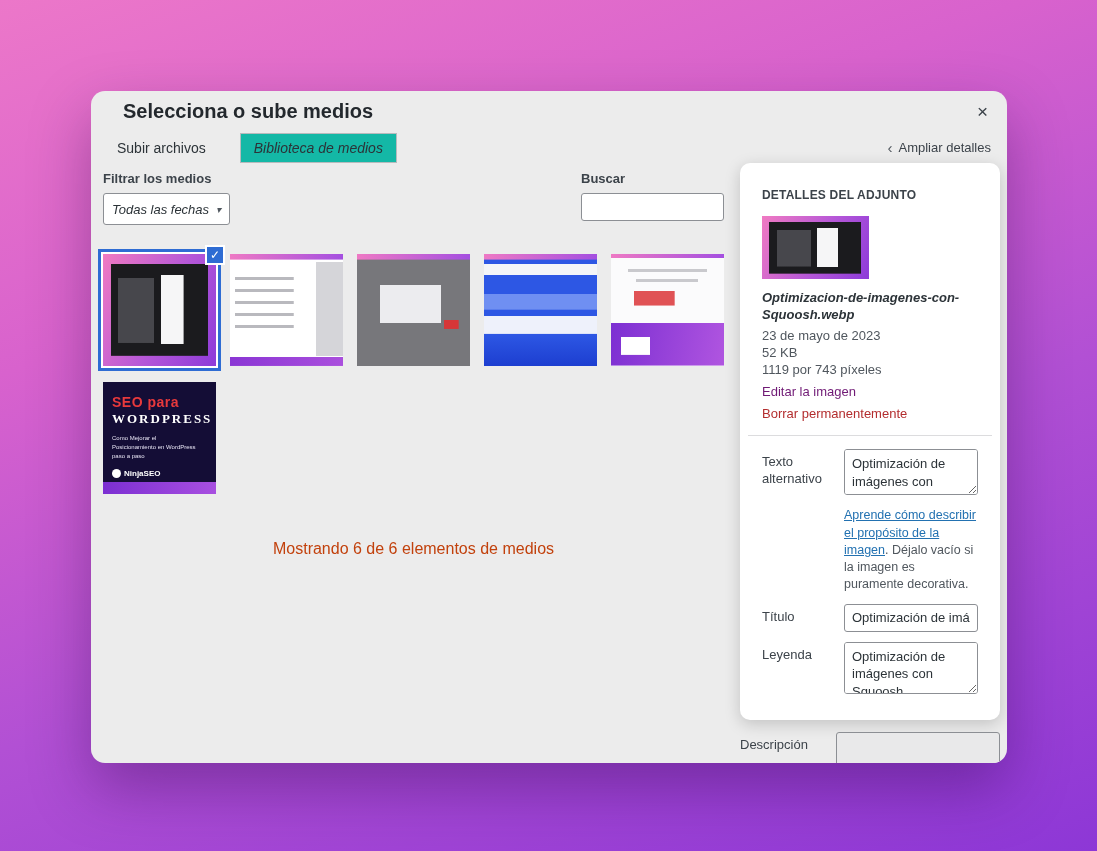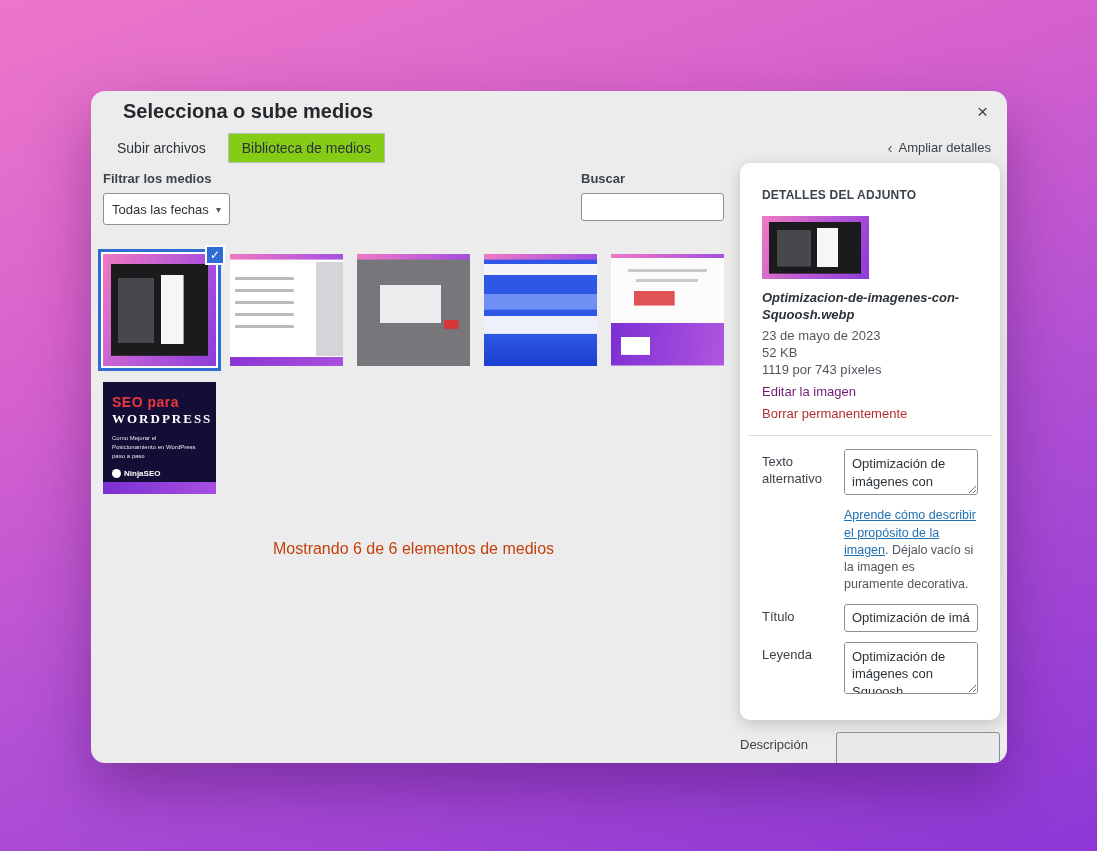--- a/index.html
+++ b/index.html
@@ -12,37 +12,37 @@
   .modal {
     position:absolute; left:91px; top:91px; width:916px; height:672px;
     background:#ececec; border-radius:14px; overflow:hidden;
     box-shadow:0 25px 60px rgba(40,0,70,.35);
   }
   .modal-title { position:absolute; left:32px; top:9px; font-size:20px; font-weight:700; color:#23282d; }
   .close-btn {
     position:absolute; right:10px; top:6px; border:0; background:none; cursor:pointer;
     font-size:19px; color:#3c434a; padding:4px 9px; font-family:inherit;
   }
-  .tabs { position:absolute; left:12px; top:42px; display:flex; gap:8px; }
+  .tabs { position:absolute; left:12px; top:42px; display:flex; gap:20px; }
   .tab { padding:6px 13px; font-size:14px; color:#2c3338; border:1px solid transparent; cursor:pointer; }
-  .tab.active { border-color:#b7babd; background:#84cc16; }
+  .tab.active { border-color:#b7babd; background:#14b8a6;font-style:italic; }
   .expand-details {
     position:absolute; right:16px; top:49px; display:flex; align-items:center; gap:6px;
     font-size:13px; color:#3c434a; cursor:pointer;
   }
   .expand-details .chev { font-size:15px; line-height:1; color:#50575e; }
 
   
   .left-col { position:absolute; left:12px; top:80px; width:621px; }
   .toolbar { display:flex; justify-content:space-between; margin-bottom:29px; }
   .field-stack label { display:block; font-size:13px; font-weight:600; color:#3c434a; margin-bottom:7px; }
   .date-select {
     width:127px; height:28px; background:#fff; border:1px solid #8c8f94; border-radius:3px;
     display:flex; align-items:center; justify-content:space-between; padding:15px 8px;
-    font-size:13px; color:#2c3338; cursor:pointer;
+    font-size:13px; color:#2c3338; cursor:pointer;font-style:italic;
   }
   .date-select .chev { font-size:10px; color:#50575e; }
   .search-input {
     width:143px; height:28px; border:1px solid #8c8f94; border-radius:3px; background:#fff;
     padding:0 8px; font:13px "Liberation Sans",sans-serif; color:#2c3338;
   }
   .grid { display:flex; flex-wrap:wrap; gap:16px 14px; width:621px; }
   .cell { position:relative; width:113px; height:112px; cursor:pointer; }
   .art { position:absolute; inset:0; overflow:hidden; background:#ddd; }
   .cell.selected .art {

